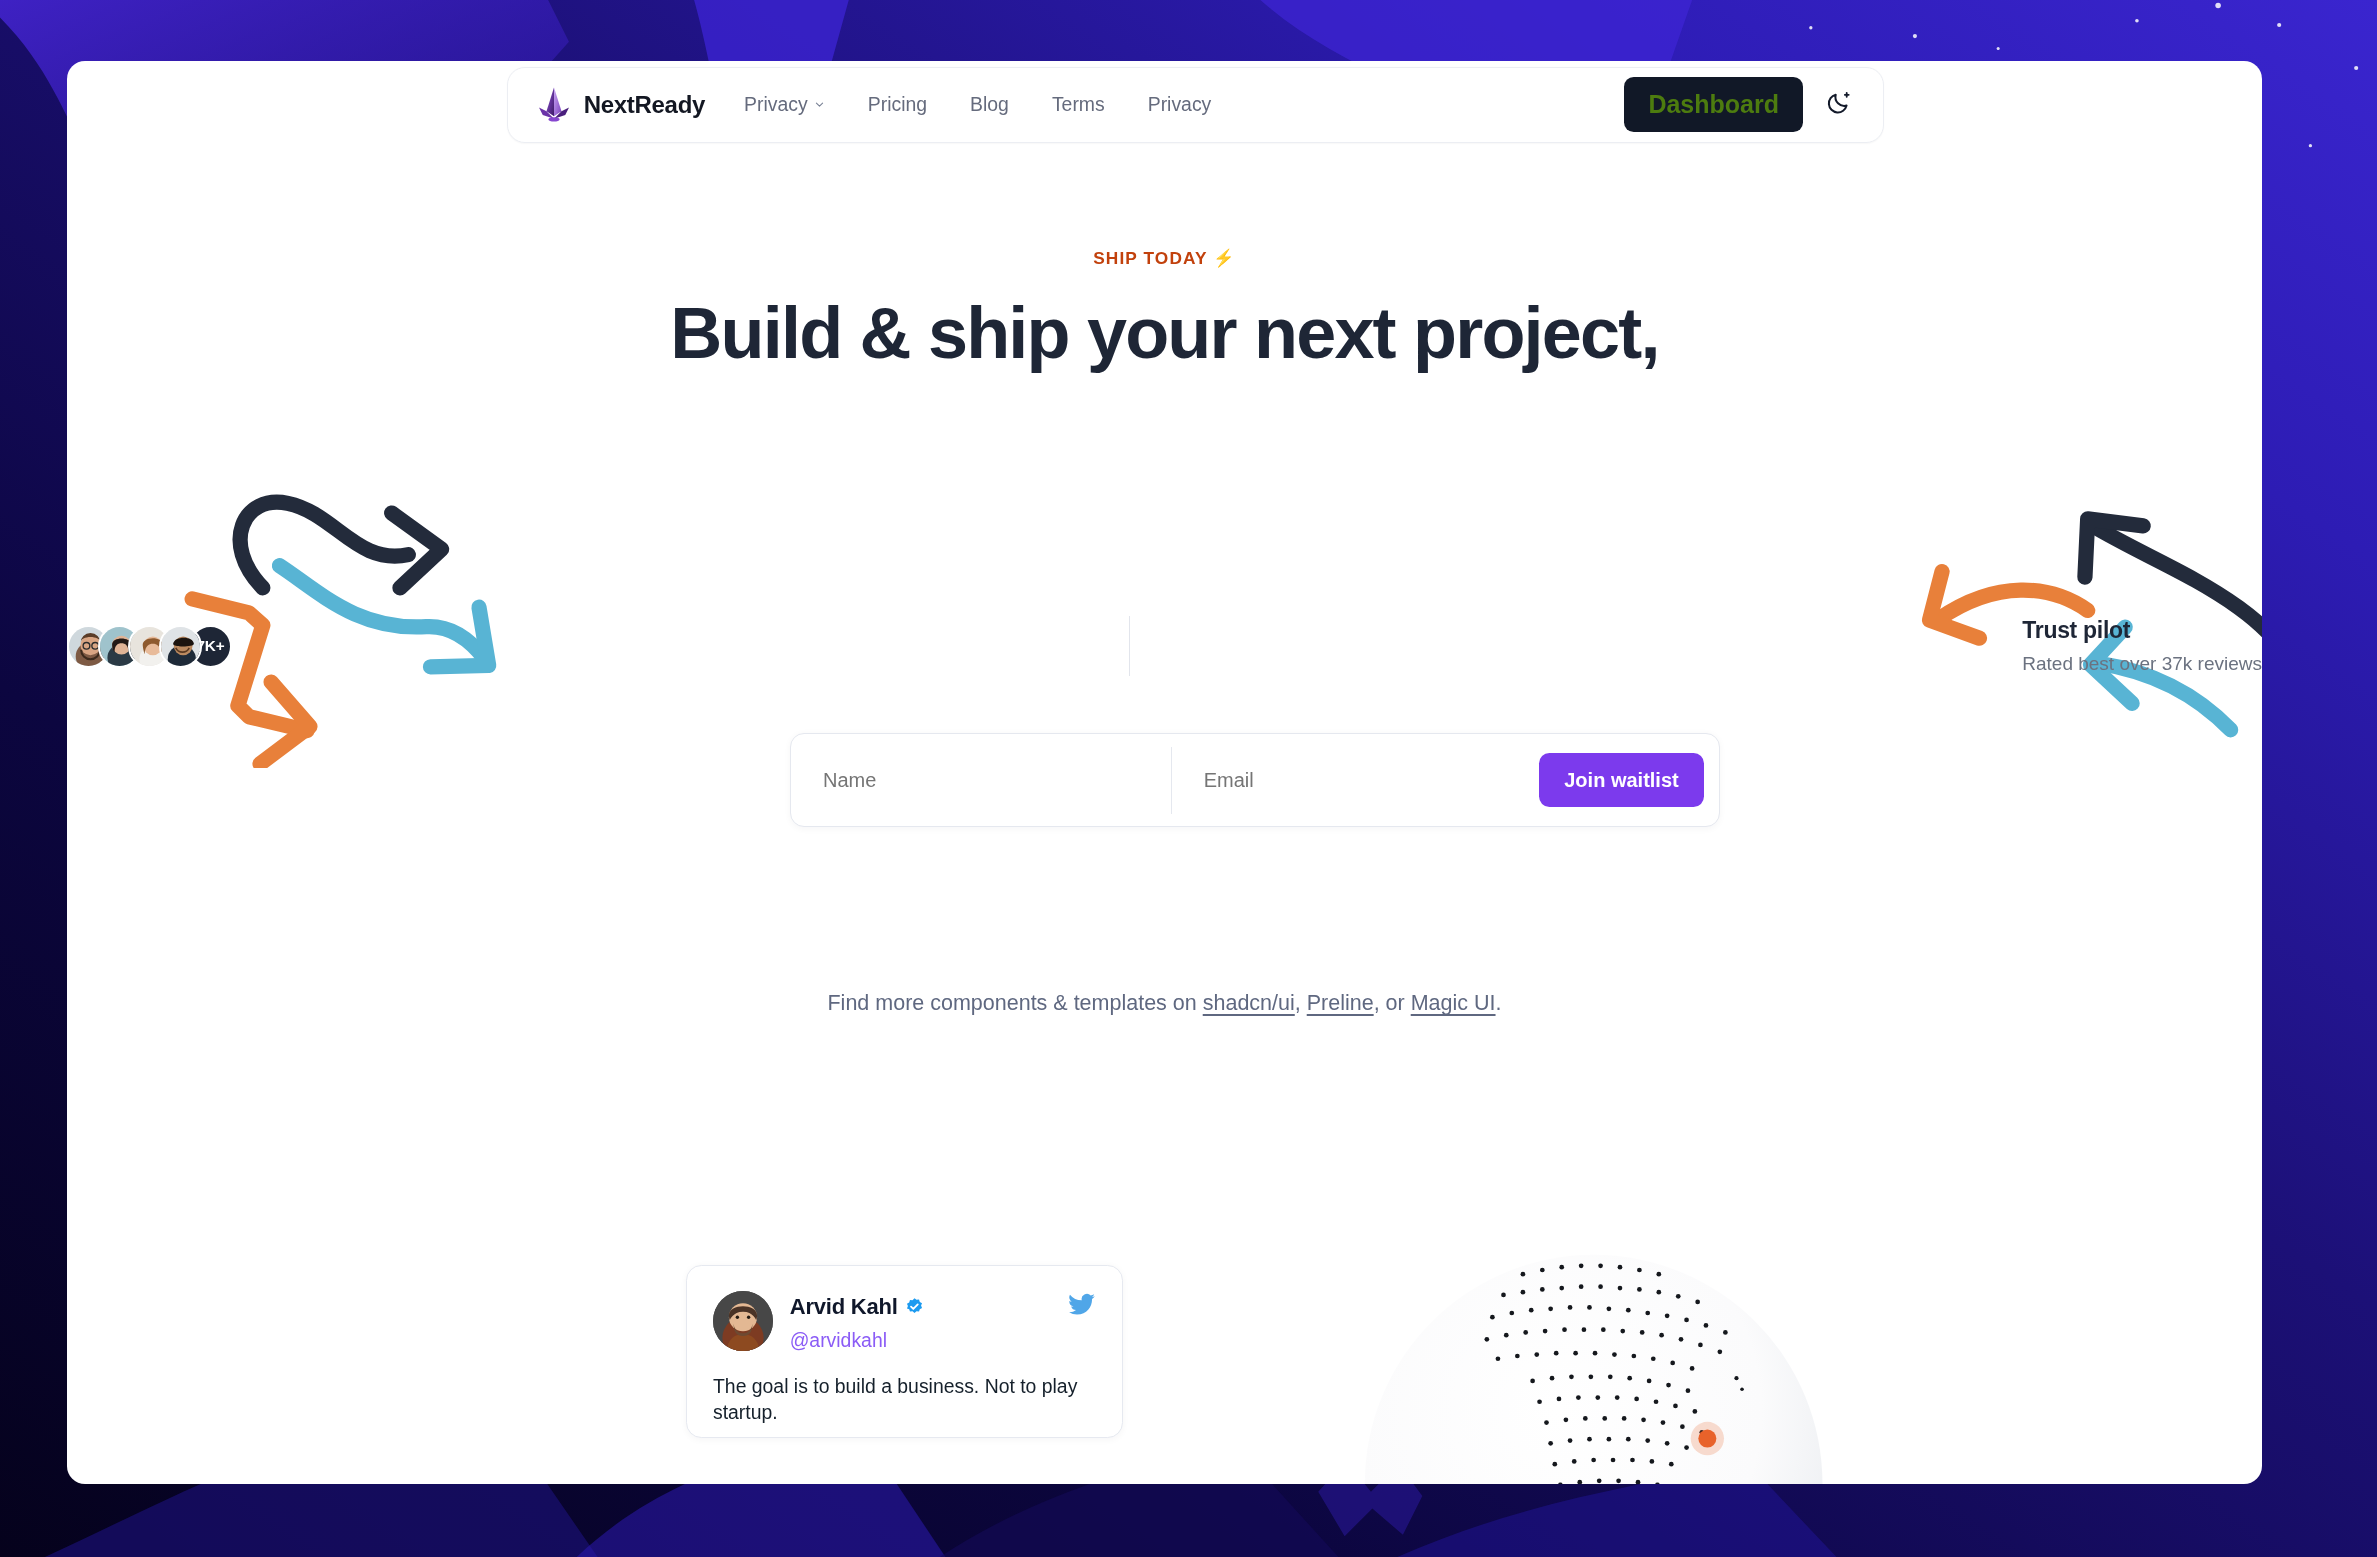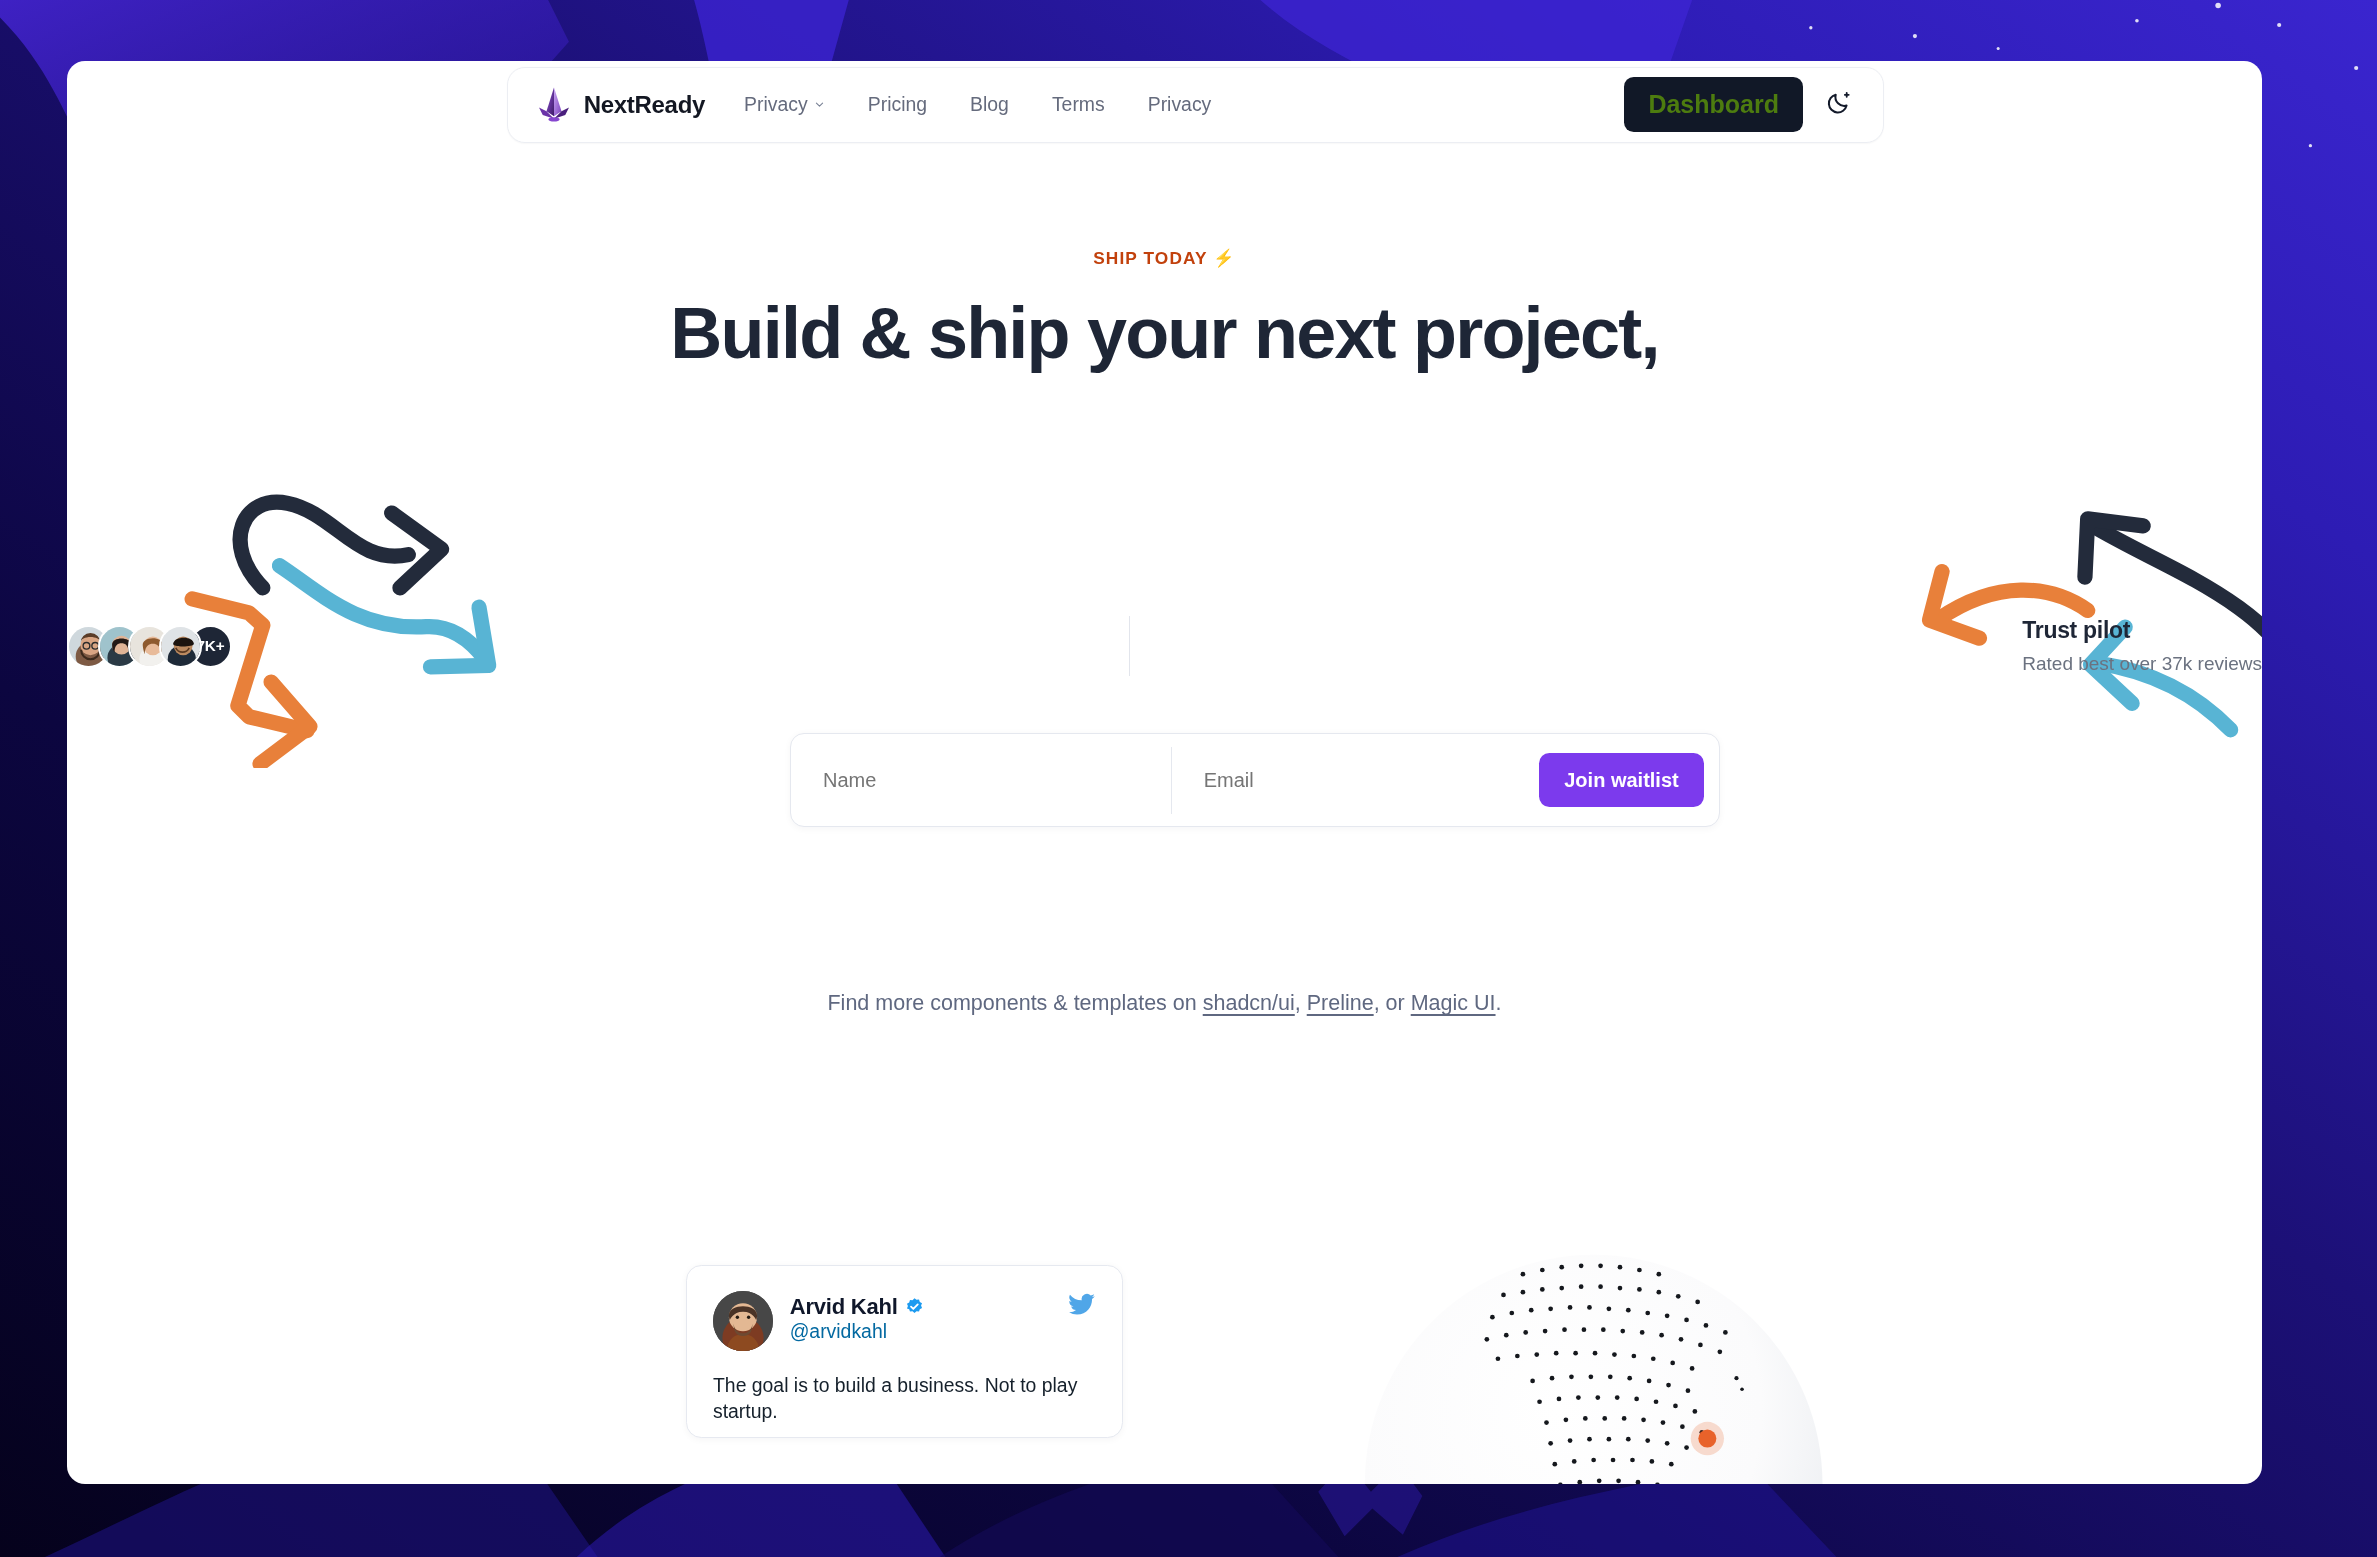--- a/index.html
+++ b/index.html
@@ -158,21 +158,21 @@
   #tweet-head { display:flex; align-items:flex-start; }
   #tweet-avatar {
     width:60px; height:60px; border-radius:50%;
     flex:none; overflow:hidden; background:#4a4a4a;
     position:relative;
   }
   #tweet-id { margin-left:16.7px; padding-top:2.8px; }
   #tweet-name-row { display:flex; align-items:center; gap:7.6px; }
   #tweet-name { font-size:22px; font-weight:700; color:#0f172a; letter-spacing:-0.2px; }
   #verified-icon { width:19px; height:19px; display:block; }
-  #tweet-handle { font-size:19.4px; color:#0369a1; margin-top:0; }
+  #tweet-handle { font-size:19.4px; color:#8b5cf6; margin-top:9px; }
   #twitter-icon { margin-left:auto; width:28px; height:28px; }
   #tweet-body { font-size:19.4px; color:#15202b; margin-top:21px; line-height:1.35; }
 
   
   #globe-wrap {
     position:absolute; left:1277px; top:1131px;
     width:527px; height:389px; z-index:15; overflow:hidden;
   }
   #globe-wrap svg { display:block; }
 </style>

